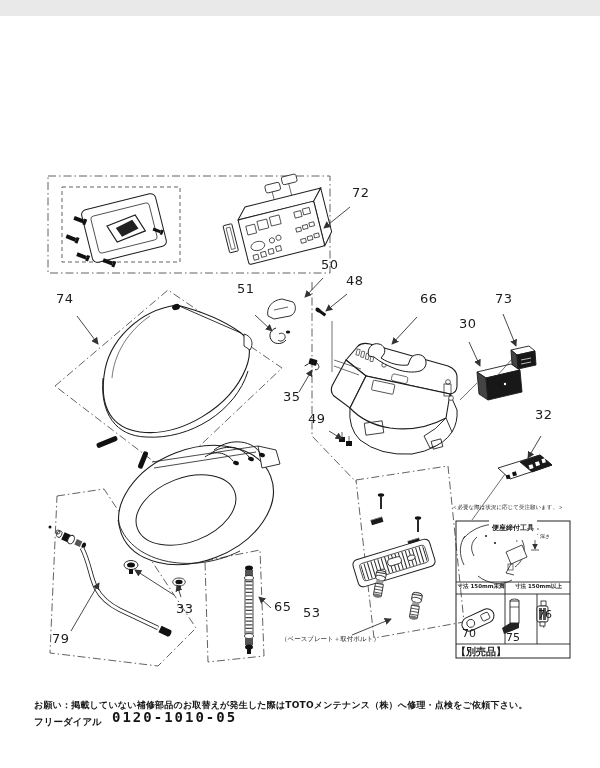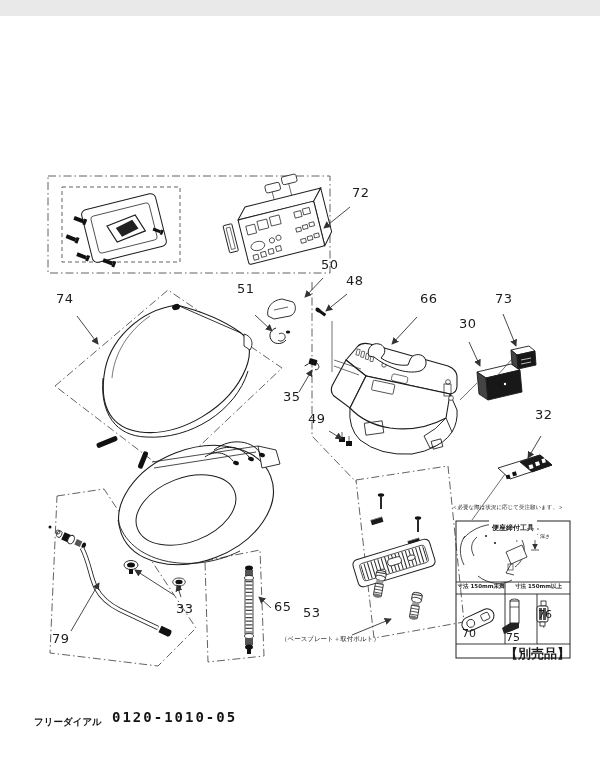--- a/index.html
+++ b/index.html
@@ -11,22 +11,22 @@
   .tinynote{position:absolute;font-size:6.5px;color:#1b1b1b;white-space:nowrap;line-height:1}
   .ibox-header{position:absolute;left:452px;top:487px;width:122px;font-size:6px;
                color:#1b1b1b;white-space:nowrap;transform:scale(.92);transform-origin:left top}
   .ibox-title{position:absolute;left:489px;top:500px;font-size:7px;font-weight:bold;
               background:#fff;padding:8px 3px;color:#1b1b1b;line-height:1.2}
   .ibox-col{position:absolute;top:568px;font-size:5.5px;font-weight:bold;color:#1b1b1b;
             text-align:center;white-space:nowrap;line-height:1}
   .ibox-col.left{left:456px;width:50px}
   .ibox-col.right{left:507px;width:63px}
   .ibox-dim{position:absolute;left:540px;top:518px;font-size:5px;color:#1b1b1b;line-height:1}
-  .ibox-sold{position:absolute;left:456px;top:631px;width:114px;text-align:right;
-             font-size:13px;font-weight:bold;color:#1b1b1b;line-height:1}
+  .ibox-sold{position:absolute;left:456px;top:631px;width:114px;text-align:left;
+             font-size:10px;font-weight:bold;color:#1b1b1b;line-height:1}
   .notice1{position:absolute;left:34px;top:684px;width:540px;font-size:9px;font-weight:bold;
            color:#141414;white-space:nowrap;letter-spacing:.2px;line-height:1.2}
   .freedial{position:absolute;left:34px;top:701px;font-size:9.5px;font-weight:bold;color:#141414;line-height:1}
   .phone{position:absolute;left:112px;top:694px;font-size:14px;font-weight:bold;color:#141414;
          font-family:"DejaVu Sans Mono",monospace;letter-spacing:2px;line-height:1}
 </style>
 </head>
 <body>
 
 <div class="page">
@@ -400,16 +400,17 @@
 
 <div class="tinynote" style="left:281px;top:620px">（ベースプレート＋取付ボルト）</div>
 
 <div class="ibox-header">＜必要な際は状況に応じて受注願います。＞</div>
 <div class="ibox-title">便座締付工具</div>
 <div class="ibox-dim">深さ</div>
 <div class="ibox-col left">寸法 150mm未満</div>
 <div class="ibox-col right">寸法 150mm以上</div>
 <div class="ibox-sold">【別売品】</div>
 
+<div class="notice1">お願い：掲載していない補修部品のお取替えが発生した際はTOTOメンテナンス（株）へ修理・点検をご依頼下さい。</div>
 <div class="freedial">フリーダイアル</div>
 <div class="phone">0120-1010-05</div>
 
 </div>
 
 </body></html>

